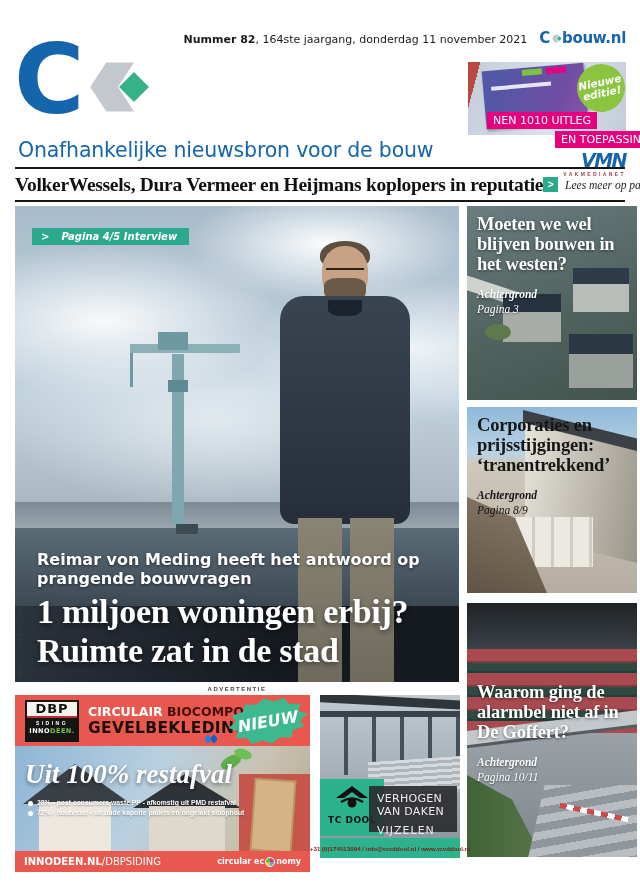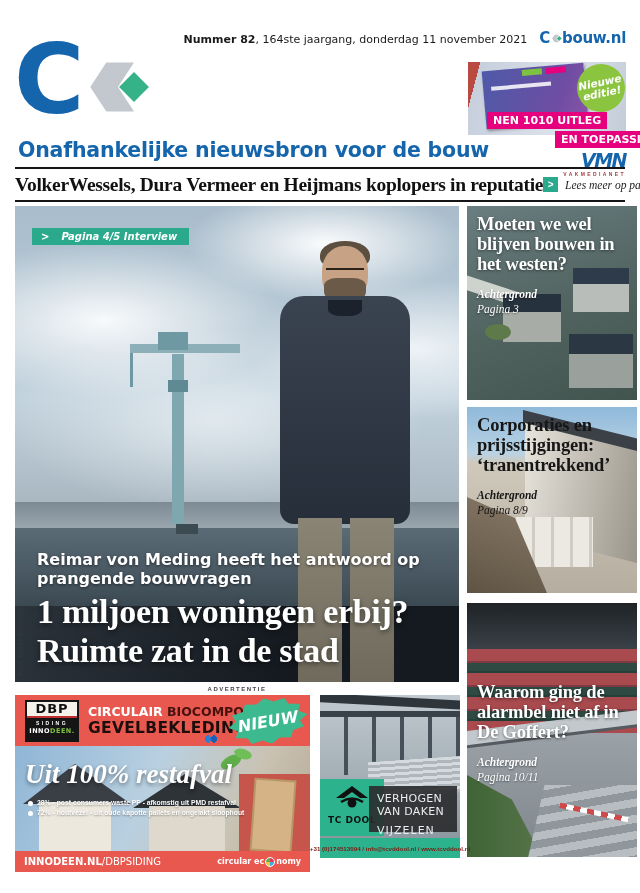--- a/index.html
+++ b/index.html
@@ -8,30 +8,30 @@
 
   
   .issue-line { position:absolute; top:29px; right:14px; display:flex; align-items:baseline; gap:12px; white-space:nowrap; }
   .issue-text { font-size:11px; color:#1a1a1a; font-family:"DejaVu Sans",sans-serif; }
   .issue-text .bold { font-weight:bold; }
   .site-logo { font-size:15px; font-weight:bold; color:#1565ad; font-family:"DejaVu Sans",sans-serif; letter-spacing:-0.3px; display:flex; align-items:center; }
   .cube-sm { width:11px; height:11px; margin:0 0px 0 1px; }
 
   .big-logo { position:absolute; left:14px; top:30px; display:flex; align-items:center; color:#1565ad; font-family:"DejaVu Sans",sans-serif; font-weight:bold; font-size:96px; letter-spacing:-5px; line-height:1.05; }
   .logo-cube { width:64px; height:64px; margin:14px -1px 0 7px; }
-  .tagline { position:absolute; left:18px; top:138px; font-size:20.5px; font-weight:bold; color:#1565ad; letter-spacing:-0.2px; font-family:"DejaVu Sans",sans-serif; }
+  .tagline { position:absolute; left:18px; top:138px; font-size:20.5px; font-weight:normal; color:#1565ad; letter-spacing:-0.2px; font-family:"DejaVu Sans",sans-serif; }
 
   
   .promo { position:absolute; left:468px; top:62px; width:158px; height:73px;
     background:linear-gradient(105deg,#b84a42 0%,#b84a42 7%,#c7cfdd 7%,#dbe1ea 55%,#c3ccd8 100%); }
   .promo-book { position:absolute; left:16px; top:5px; width:102px; height:58px; background:linear-gradient(115deg,#4d5aa8 0%,#6e4da2 70%,#8a55a8 100%); transform:rotate(-5deg); box-shadow:1px 2px 3px rgba(0,0,0,.35); }
   .promo-book .tabg { position:absolute; top:2px; left:40px; width:20px; height:6px; background:#7ec242; }
   .promo-book .tabp { position:absolute; top:2px; left:64px; width:20px; height:6px; background:#e6007e; }
   .promo-book .bookline { position:absolute; left:8px; top:16px; width:60px; height:4px; background:rgba(255,255,255,.85); }
-  .promo-bar { position:absolute; background:#e6007e; color:#fff; font-weight:bold; font-size:11px; padding:2px 6px; white-space:nowrap; font-family:"DejaVu Sans",sans-serif; z-index:4; }
+  .promo-bar { position:absolute; background:#e6007e; color:#fff; font-weight:normal; font-size:11px; padding:2px 6px; white-space:nowrap; font-family:"DejaVu Sans",sans-serif; z-index:4; }
   .bar1 { left:19px; top:50px; }
   .bar2 { left:51px; top:69px;margin-left:36px; }
   .promo-badge { position:absolute; right:1px; top:2px; width:48px; height:48px; border-radius:50%; background:#8bc540; color:#fff; display:flex; flex-direction:column; align-items:center; justify-content:center; font-size:10.5px; font-weight:bold; font-style:italic; transform:rotate(-12deg); line-height:1.05; z-index:3; font-family:"DejaVu Sans",sans-serif; }
 
   .publisher { position:absolute; right:14px; top:140px; text-align:right; }
   .vmn { font-size:19px; font-weight:900; font-style:italic; color:#1565ad; letter-spacing:-1.5px; line-height:1; font-family:"DejaVu Sans",sans-serif;margin-top:11px; }
   .vmn-sub { font-size:5px; letter-spacing:2.4px; color:#a04040; font-weight:bold; margin-top:1px; }
 
   
   .top-story { position:absolute; left:15px; top:167px; width:610px; height:35px; border-top:2px solid #151515; border-bottom:2px solid #151515; display:flex; align-items:center; justify-content:space-between; }

